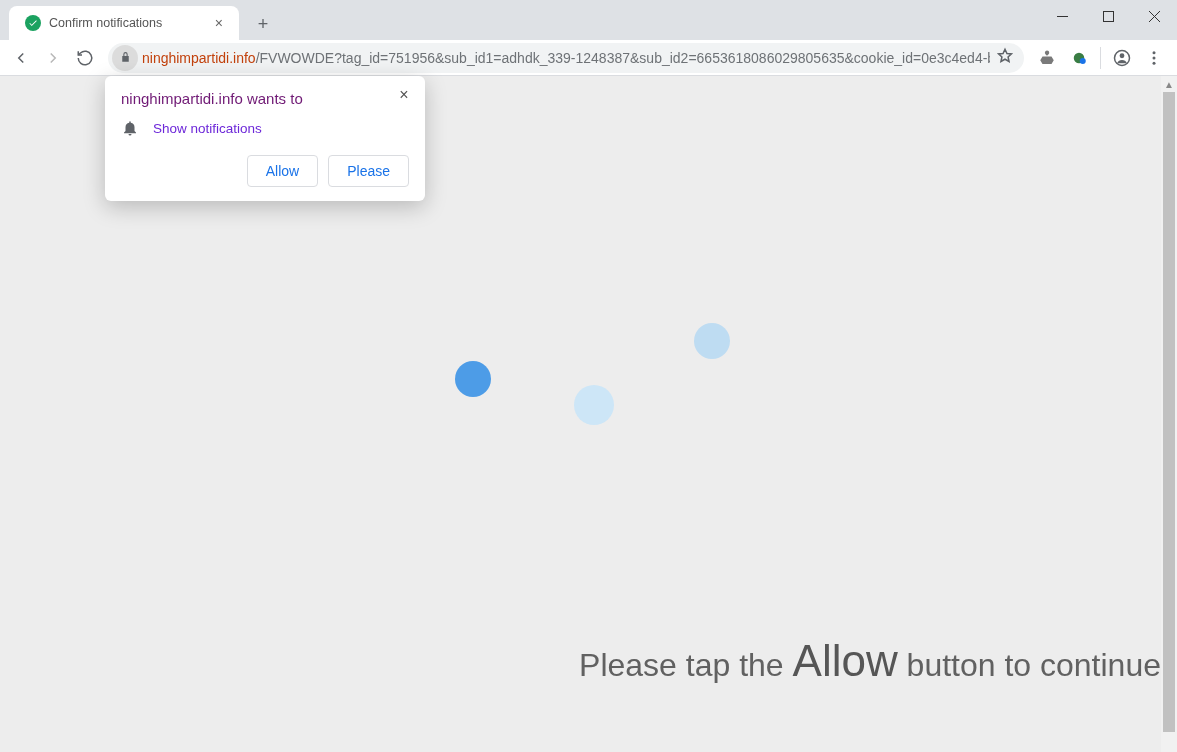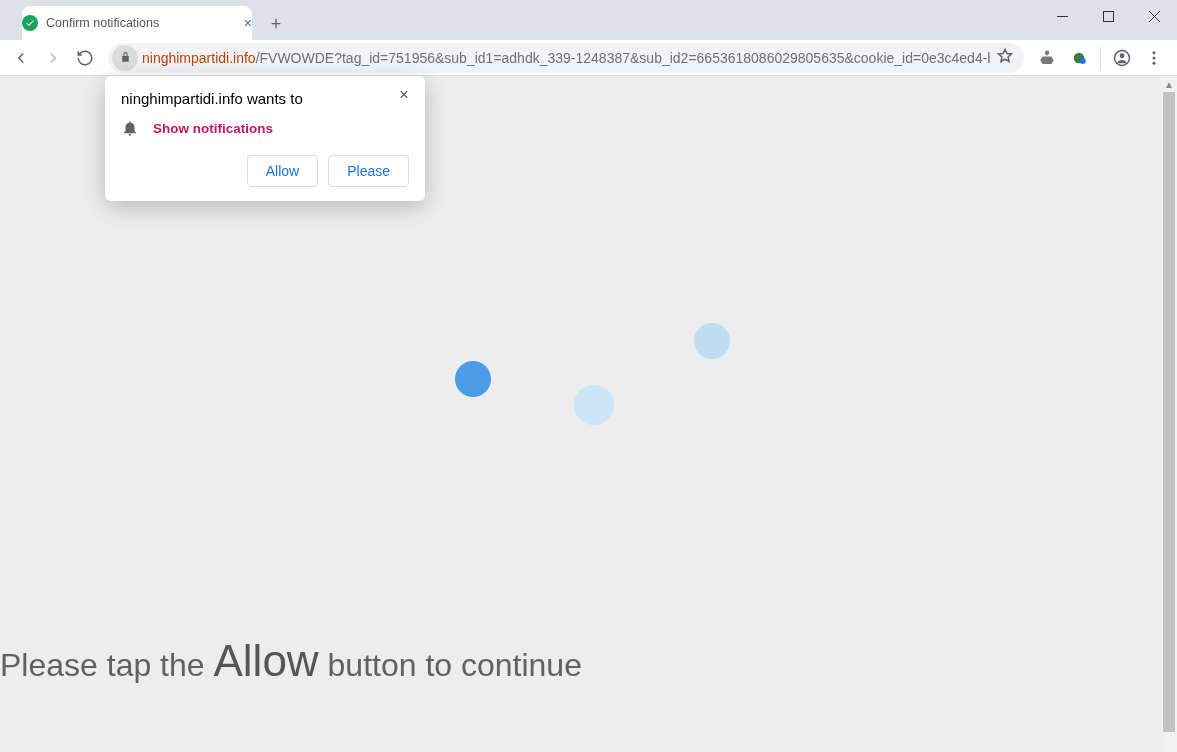--- a/index.html
+++ b/index.html
@@ -13,27 +13,27 @@
     }
     
     .titlebar {
       height: 40px;
       background: #dee1e5;
       display: flex;
       align-items: flex-end;
       position: relative;
     }
     .tab {
-      margin-left: 22px;
+      margin-left: 9px;
       height: 34px;
       background: #fff;
       border-radius: 8px 8px 0 0;
       display: flex;
       align-items: center;
-      padding: 0 0;
+      padding: 0 16px;
       width: 230px;
       font-size: 12.5px;
       color: #555;
       position: relative;
     }
     .tab .favicon {
       width: 16px; height: 16px;
       border-radius: 50%;
       background: #1ba260;
       margin-right: 8px;
@@ -163,21 +163,21 @@
       width: 320px; height: 140px;
     }
     .dot { position:absolute; border-radius:50%; }
     .dot.a { width:36px;height:36px; background:#4d9ce7; left:26px; top:58px; }
     .dot.b { width:40px;height:40px; background:#cde6f7; left:145px; top:82px; }
     .dot.c { width:36px;height:36px; background:#bedcf2; left:265px; top:20px; }
     
     .msg {
       position:absolute; left:0; right:16px;
       top: 560px;
-      text-align:left;
+      text-align:right;
       font-size: 32px;
       color:#616161;
       font-weight:300;
     }
     .msg .big {
       font-size: 44px; font-weight:400; color:#565656;
       vertical-align: baseline;
     }
     
     .perm {
@@ -189,27 +189,26 @@
       box-shadow: 0 6px 22px rgba(0,0,0,.22);
       padding: 14px 16px 14px 16px;
       z-index: 50;
     }
     .perm .close-x {
       position:absolute; right:10px; top:8px;
       font-size:16px; color:#555; cursor:pointer;
       width:22px;height:22px;display:flex;align-items:center;justify-content:center;
     }
     .perm .title {
-      font-size: 15px; color:#000000; margin-bottom: 12px;
+      font-size: 15px; color:#701a75; margin-bottom: 12px;
     }
     .perm .row {
       display:flex; align-items:center; gap:14px;
-      font-size:13.5px; color:#be185d;
+      font-size:13.5px; color:#6d28d9;
       margin-bottom: 18px;
-      font-weight: bold;
     }
     .perm .row svg { width:18px;height:18px;fill:#5f6368;flex-shrink:0; }
     .perm .btns { display:flex; justify-content:flex-end; gap:10px; }
     .perm .btn {
       border:1px solid #dadce0;
       background:#fff;
       color:#1a73e8;
       font-size:14px;
       padding: 7px 18px;
       border-radius:4px;

